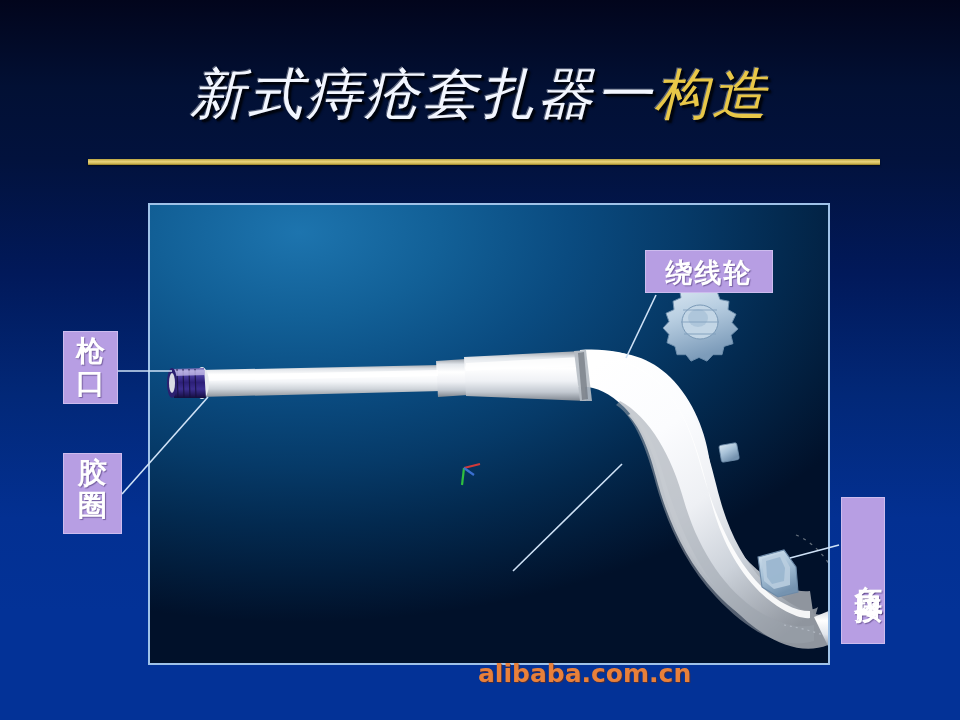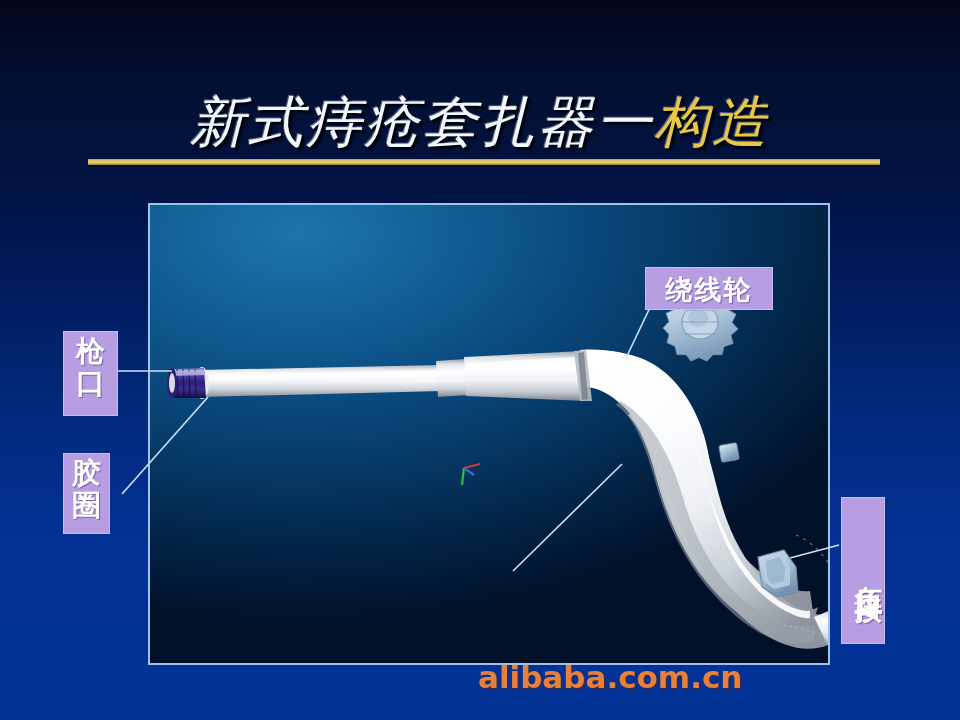--- a/index.html
+++ b/index.html
@@ -39,21 +39,21 @@
     font-weight: 400;
     font-style: italic;
     letter-spacing: 3px;
     font-family: "DejaVu Serif", "Liberation Serif", serif;
     text-shadow:
        2px 2px 0 #00040f,
        3px 3px 2px #000611,
       -1px -1px 0 rgba(255,255,255,0.35);
   }
   .title-main { color: #f2f6ff; }
-  .title-accent { color: #e8c748; margin-top: 28px; }
+  .title-accent { color: #e8c748; }
 
   #title-rule {
     position: absolute;
     left: 88px;
     top: 159px;
     width: 792px;
     height: 6px;
     background: linear-gradient(to bottom, #b9a23f 0%, #e7d17a 40%, #d8c15f 70%, #8e7a22 100%);
     box-shadow: 0 1px 2px rgba(0,0,0,0.6);
   }
@@ -94,40 +94,40 @@
     line-height: 1.12;
     box-sizing: border-box;
     text-shadow: 1px 1px 1px rgba(40,20,80,0.45);
   }
   .callout.vertical {
     writing-mode: vertical-rl;
     text-orientation: upright;
     letter-spacing: 4px;
   }
 
-  #label-muzzle   { left: 63px;  top: 331px; width: 55px;  height: 85px;  font-size: 29px; padding-top: 3px; }
-  #label-ring     { left: 63px;  top: 453px; width: 47px;  height: 81px;  font-size: 29px; padding-top: 3px; }
-  #label-reel     { left: 645px; top: 250px; width: 128px; height: 43px;  font-size: 27px; line-height: 43px; letter-spacing: 2px; margin-top: 17px; }
+  #label-muzzle   { left: 63px;  top: 331px; width: 55px;  height: 73px;  font-size: 29px; padding-top: 3px; }
+  #label-ring     { left: 63px;  top: 453px; width: 59px;  height: 81px;  font-size: 29px; padding-top: 3px; }
+  #label-reel     { left: 645px; top: 250px; width: 128px; height: 43px;  font-size: 27px; line-height: 43px; letter-spacing: 2px; }
   #label-switch   { left: 385px; top: 573px; width: 223px; height: 47px;  font-size: 28px; line-height: 47px; letter-spacing: 2px; }
   #label-port     { left: 841px; top: 497px; width: 44px;  height: 147px; font-size: 28px; }
 
   
   #leader-lines {
     position: absolute;
     left: 0; top: 0;
     width: 960px; height: 720px;
     pointer-events: none;
   }
 
   
   #watermark {
     position: absolute;
     left: 478px;
     top: 659px;
-    font-size: 31px;
+    font-size: 25px;
     font-weight: 600;
     letter-spacing: 0px;
     color: #e8803a;
     text-shadow: 1px 1px 0 rgba(120,40,0,0.55);
     font-family: "DejaVu Sans", "Liberation Sans", sans-serif;
   }
 </style>
 </head>
 <body>
 

